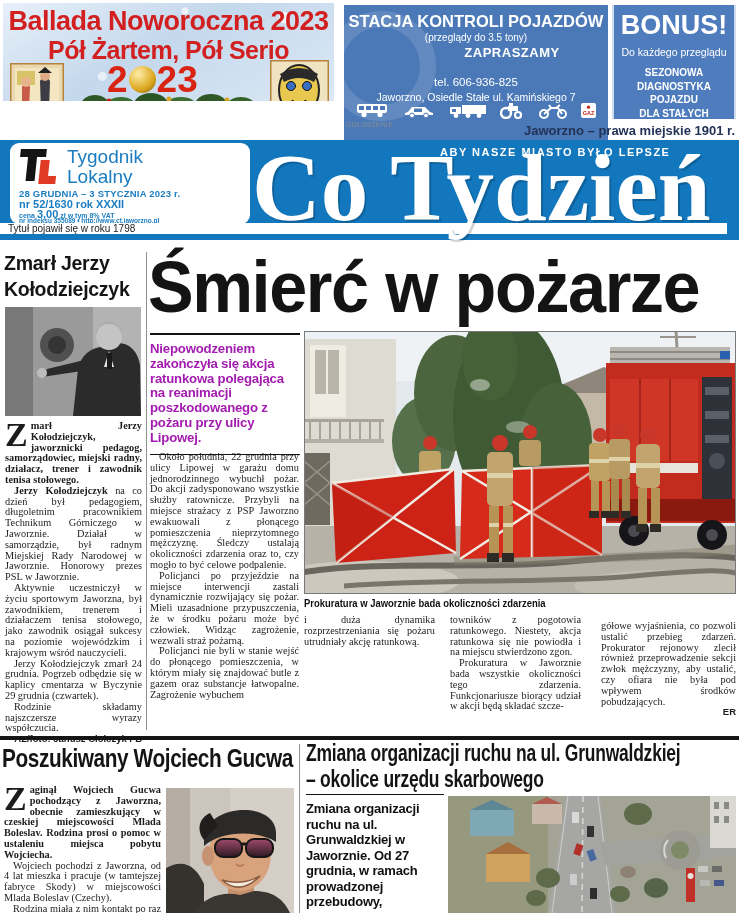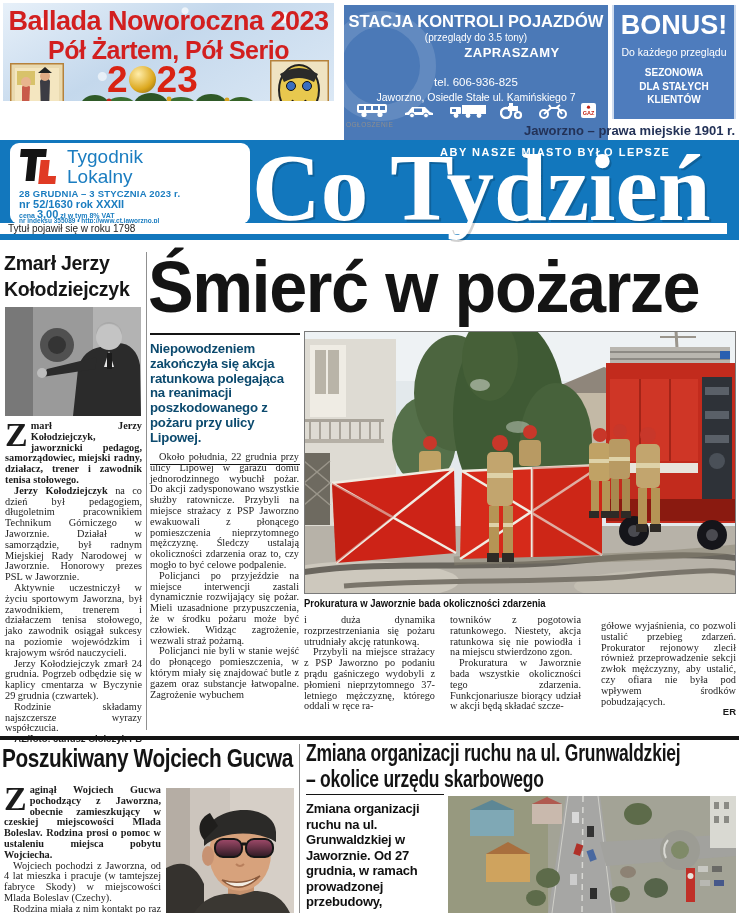--- a/index.html
+++ b/index.html
@@ -86,22 +86,22 @@
   #obit-photo{position:absolute;left:5px;top:307px;width:136px;height:109px;}
   #obit-text{position:absolute;left:5px;top:421px;width:137px;}
 
   .vdiv{position:absolute;width:1px;background:#909090;}
   #vdiv1{left:146px;top:252px;height:478px;}
   #vdiv2{left:299px;top:744px;height:169px;}
 
   #main-headline{position:absolute;left:148px;top:246px;font-size:72px;font-weight:bold;
     color:#141414;letter-spacing:-1.5px;white-space:nowrap;transform:scaleX(.95);transform-origin:left;}
   #main-lead{position:absolute;left:150px;top:333px;width:150px;border-top:2.5px solid #141414;
-    border-bottom:1.5px solid #141414;padding:7px 0 18px;font-size:13.2px;line-height:14.8px;
-    font-weight:bold;letter-spacing:-0.2px;color:#0c4a6e;}
+    border-bottom:1.5px solid #141414;padding:7px 0 8px;font-size:13.2px;line-height:14.8px;
+    font-weight:bold;letter-spacing:-0.2px;color:#a21caf;}
   #main-col1{position:absolute;left:150px;top:452px;width:149px;}
   #fire-photo{position:absolute;left:304px;top:331px;width:432px;height:263px;}
   #fire-caption{position:absolute;left:304px;top:597px;font-size:10.5px;font-weight:bold;color:#111;
     white-space:nowrap;transform:scaleX(.9);transform-origin:left;}
   .ucol{position:absolute;top:615px;width:131px;}
   #ucol1{left:304px;}
   #ucol2{left:450px;}
   #ucol3{left:601px;width:135px;margin-top:6px;}
 
   #hrule{position:absolute;left:0;top:736px;width:739px;height:4px;background:#151515;}
@@ -215,20 +215,21 @@
       </svg>
     </div>
   </div>
   <div id="skp-tag">OGŁOSZENIE</div>
 
   <div id="ad-bonus">
     <div id="bonus-title">BONUS!</div>
     <div id="bonus-sub">Do każdego przeglądu</div>
     <div id="bonus-lines">
       <div>SEZONOWA</div>
+      <div>DIAGNOSTYKA POJAZDU</div>
       <div>DLA STAŁYCH KLIENTÓW</div>
     </div>
   </div>
   <div id="bonus-footer">Jaworzno – prawa miejskie 1901 r.</div>
 
   <div id="masthead">
     <div id="mh-box">
       <svg id="tl-logo" viewBox="0 0 42 38">
         <polygon points="3,1 29,1 29,9 20,9 20,33 11,33 11,9 3,9" fill="#141414" transform="skewX(-6)"></polygon>
         <polygon points="24,12 33,12 33,28 41,28 41,36 24,36" fill="#e03a24" transform="skewX(-6)"></polygon>
@@ -417,21 +418,20 @@
         <rect x="347" y="157" width="9" height="38" fill="#b59455"></rect>
       <rect x="332" y="193" width="11" height="8" fill="#2e2a26"></rect>
         <rect x="346" y="193" width="11" height="8" fill="#2e2a26"></rect>
     </g>
     <rect x="0.5" y="0.5" width="431" height="262" fill="none" stroke="#7a7a7a"></rect>
   </svg>
   <div id="fire-caption">Prokuratura w Jaworznie bada okoliczności zdarzenia</div>
 
   <div id="ucol1" class="ucol news">
     <p>i duża dynamika rozprzestrzeniania się pożaru utrudniały akcję ratunkową.</p>
-    <p class="ind">Przybyli na miejsce strażacy z PSP Jaworzno po podaniu prądu gaśniczego wydobyli z płomieni nieprzytomnego 37-letniego mężczyznę, którego oddali w ręce ra-</p>
   </div>
   <div id="ucol2" class="ucol news">
     <p>towników z pogotowia ratunkowego. Niestety, akcja ratunkowa się nie powiodła i na miejscu stwierdzono zgon.</p>
     <p class="ind">Prokuratura w Jaworznie bada wszystkie okoliczności tego zdarzenia. Funkcjonariusze biorący udział w akcji będą składać szcze-</p>
   </div>
   <div id="ucol3" class="ucol news">
     <p>gółowe wyjaśnienia, co pozwoli ustalić przebieg zdarzeń. Prokurator rejonowy zlecił również przeprowadzenie sekcji zwłok mężczyzny, aby ustalić, czy ofiara nie była pod wpływem środków pobudzających.</p>
     <p class="byline">ER</p>
   </div>
 

